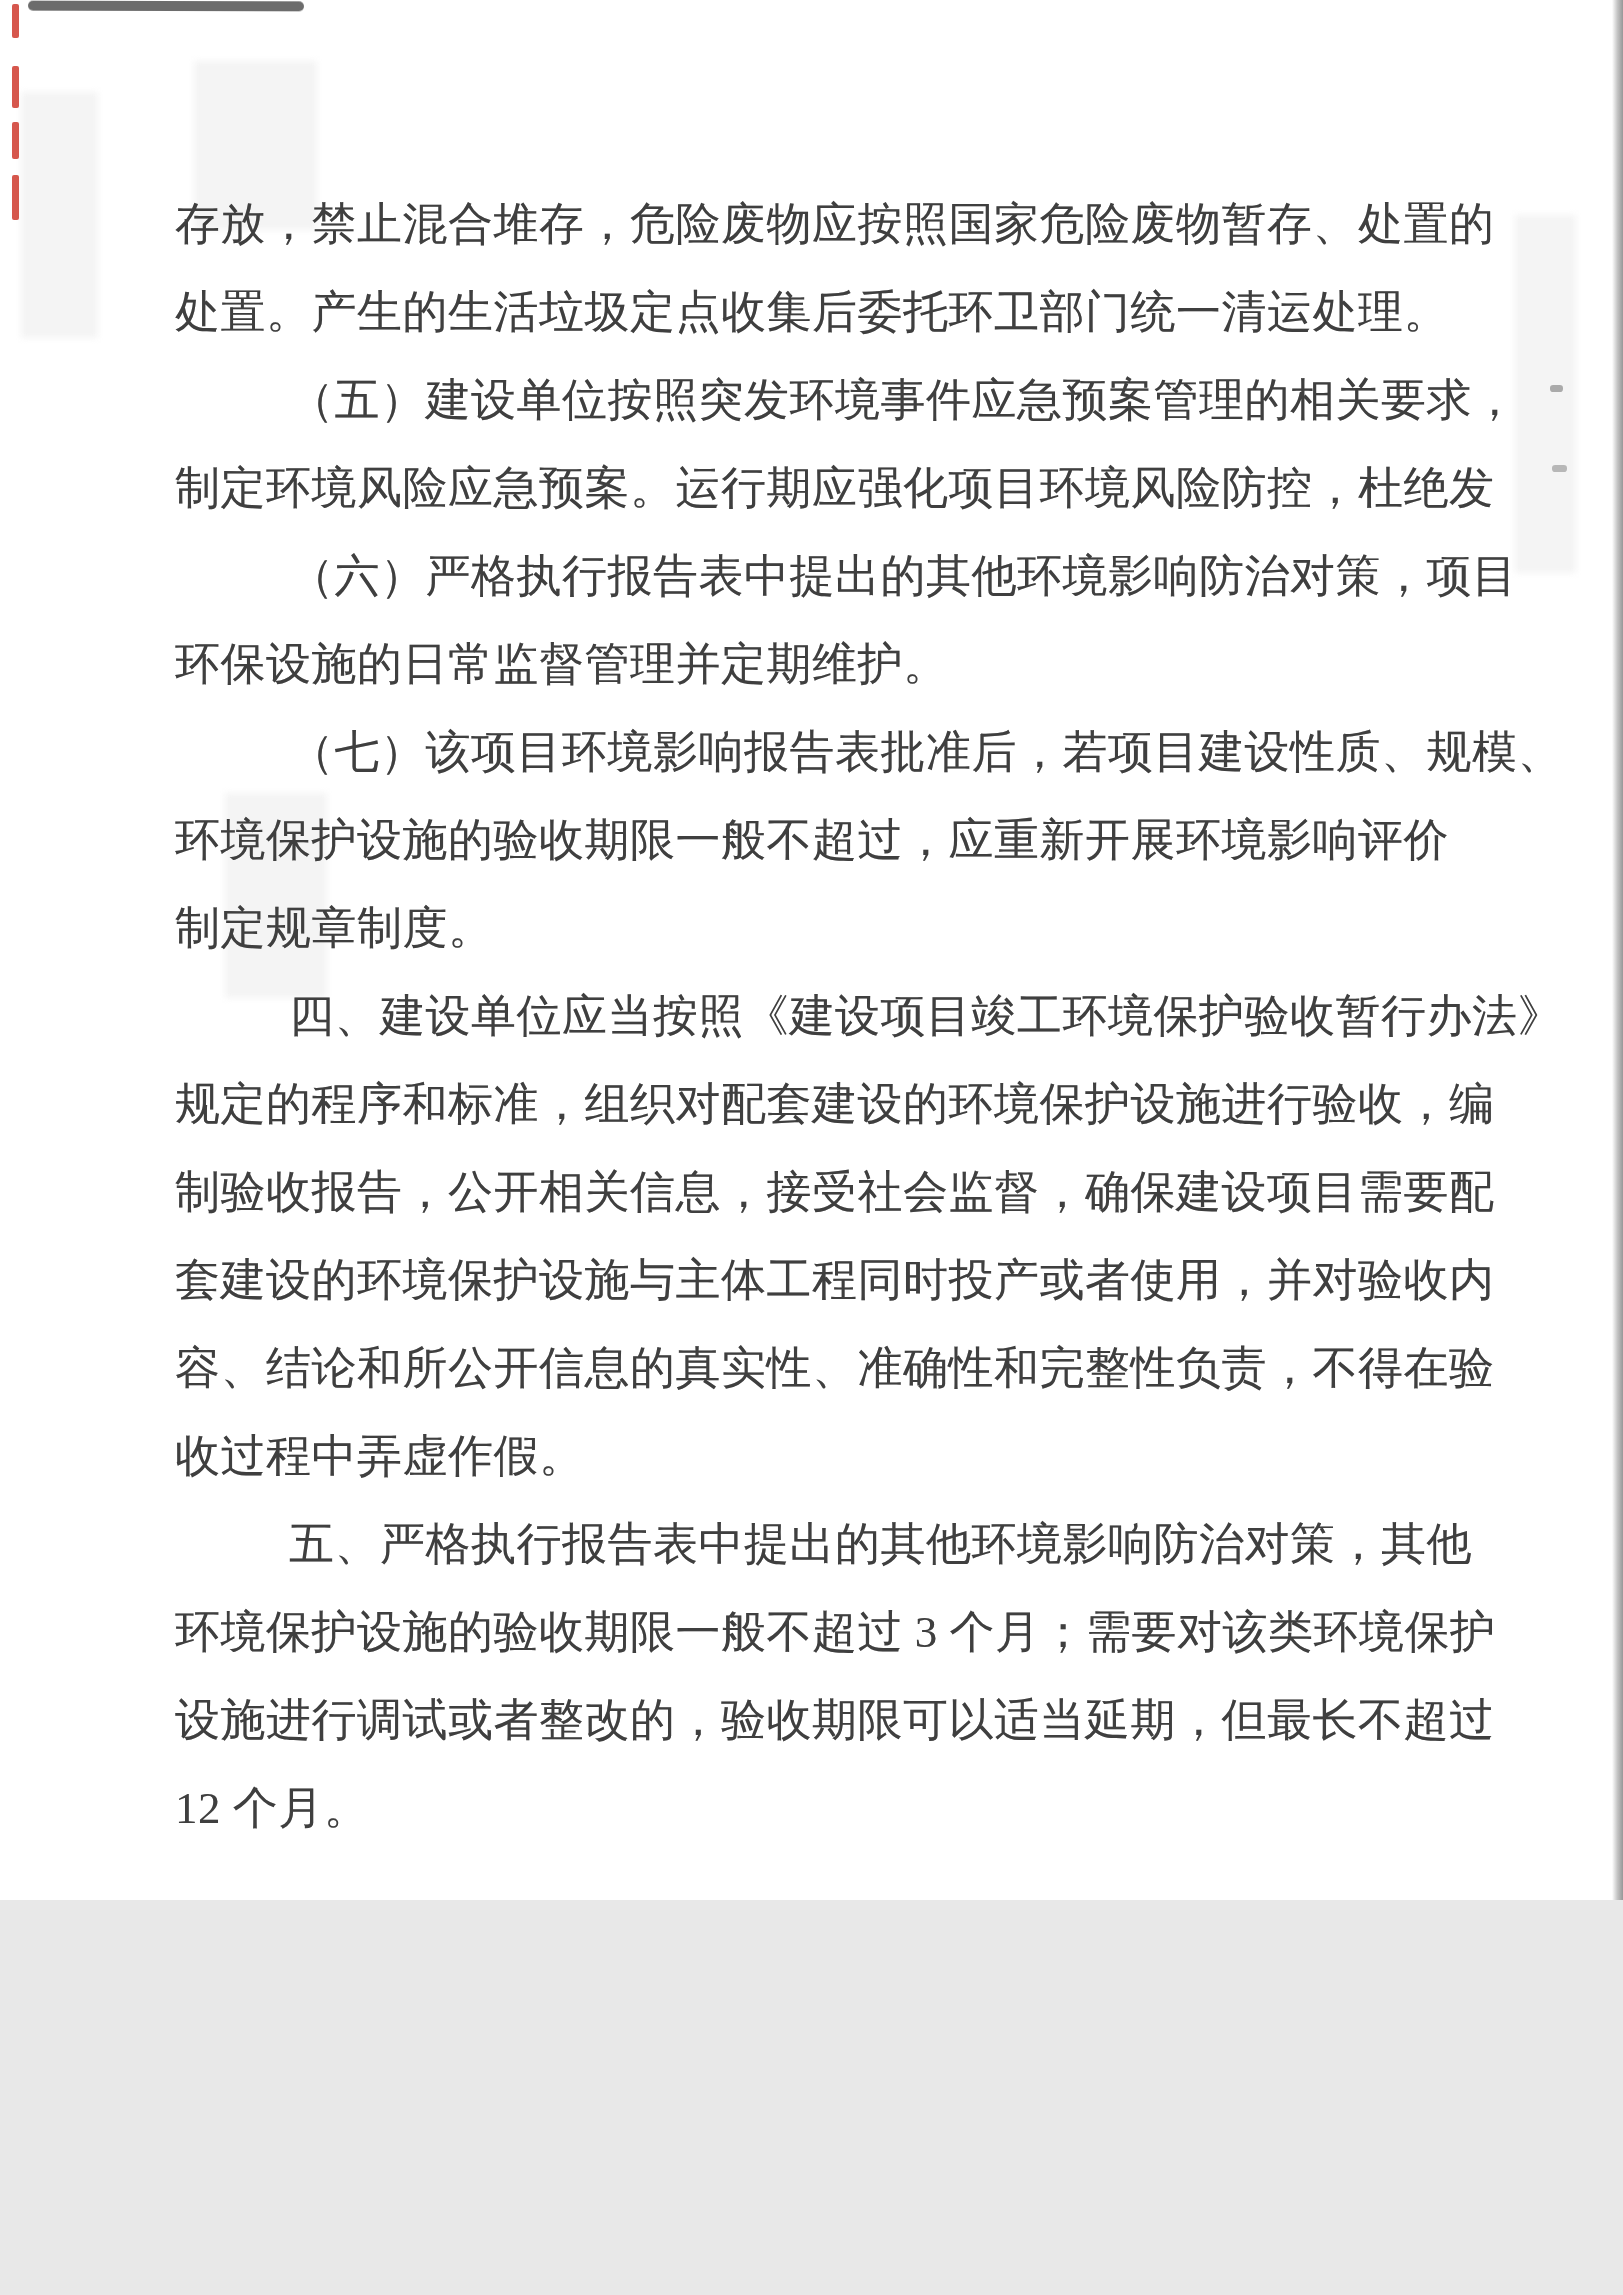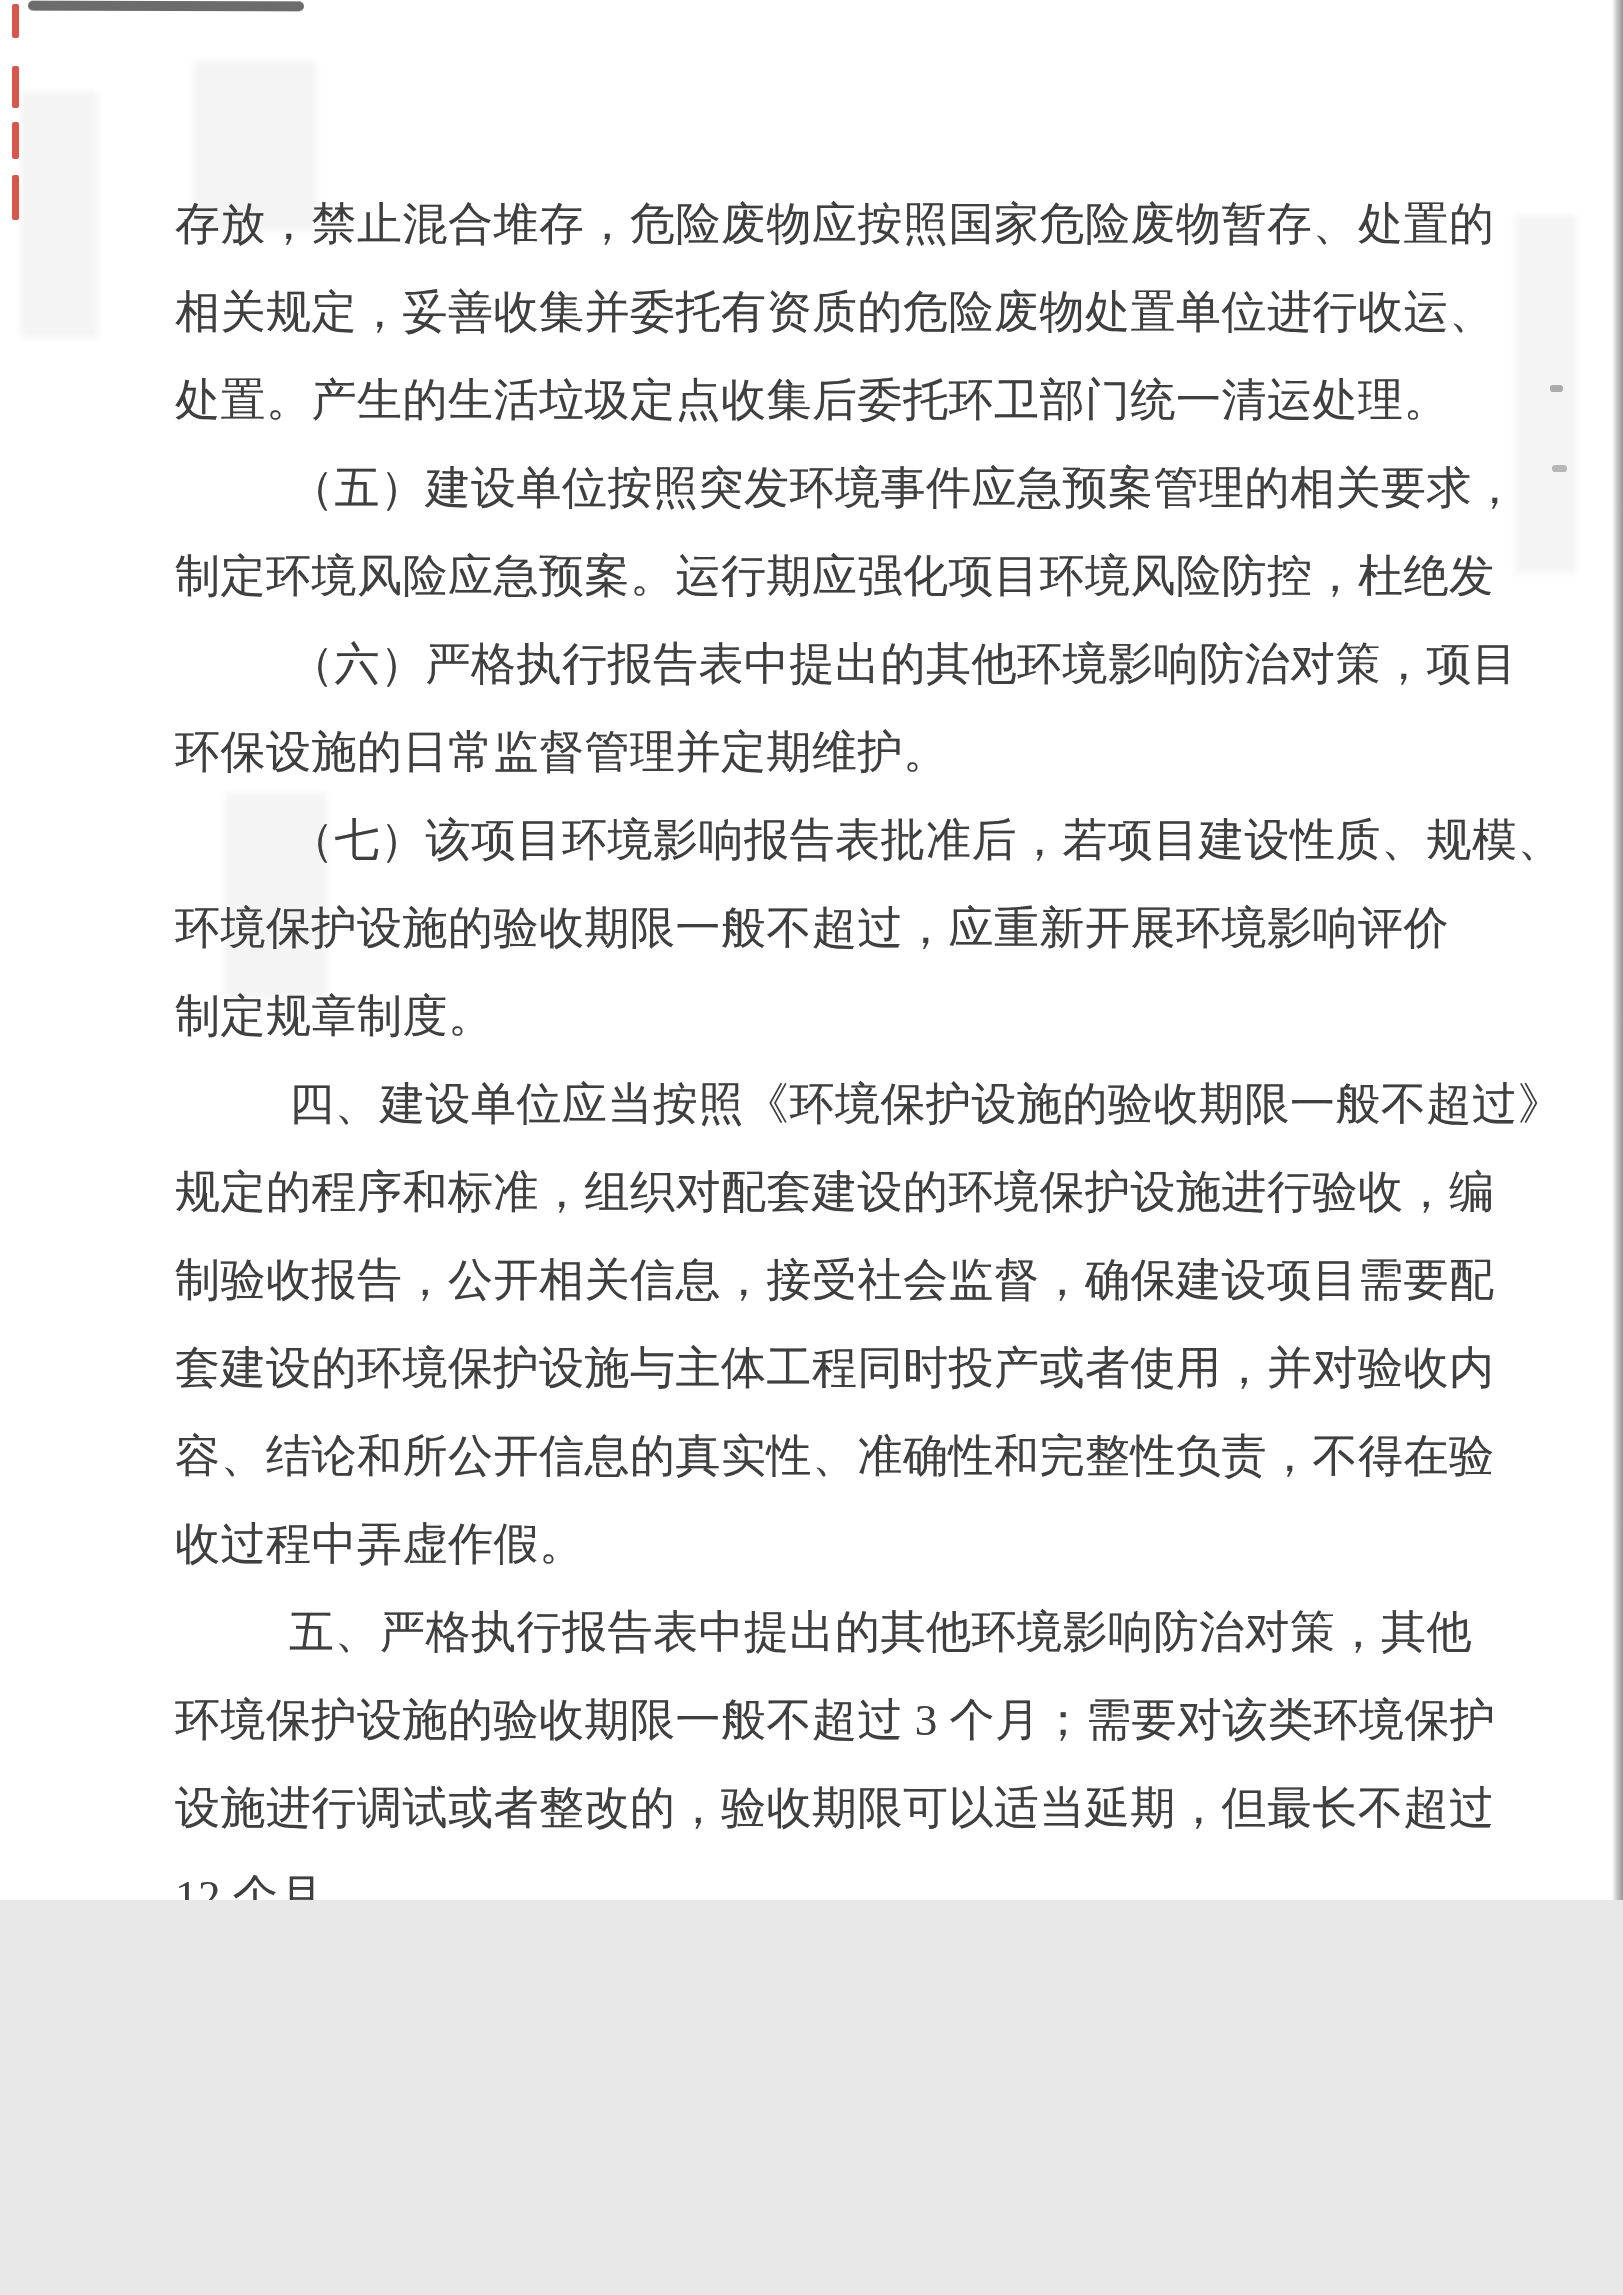--- a/index.html
+++ b/index.html
@@ -112,30 +112,29 @@
   <div class="red-mark m1" style="background: rgb(207, 58, 46);"></div>
   <div class="red-mark m2" style="background: rgb(207, 58, 46);"></div>
   <div class="red-mark m3" style="background: rgb(207, 58, 46);"></div>
   <div class="red-mark m4" style="background: rgb(207, 58, 46);"></div>
   <div class="right-edge-strip"></div>
   <div class="stray-mark s1" style="background: rgb(111, 111, 111);"></div>
   <div class="stray-mark s2" style="background: rgb(111, 111, 111);"></div>
 
   <main class="doc-text">
       <div class="text-line">存放，禁止混合堆存，危险废物应按照国家危险废物暂存、处置的</div>
-      <div class="text-line">相关规定，妥善收集并委托有资质的危险废物处置单位进行收运、</div>
       <div class="text-line">处置。产生的生活垃圾定点收集后委托环卫部门统一清运处理。</div>
       <div class="text-line indent">（五）建设单位按照突发环境事件应急预案管理的相关要求，</div>
       <div class="text-line">制定环境风险应急预案。运行期应强化项目环境风险防控，杜绝发</div>
       <div class="text-line indent">（六）严格执行报告表中提出的其他环境影响防治对策，项目</div>
       <div class="text-line">环保设施的日常监督管理并定期维护。</div>
       <div class="text-line indent">（七）该项目环境影响报告表批准后，若项目建设性质、规模、</div>
       <div class="text-line">环境保护设施的验收期限一般不超过，应重新开展环境影响评价</div>
       <div class="text-line">制定规章制度。</div>
-      <div class="text-line indent">四、建设单位应当按照《环境保护设施的验收期限一般不超过》</div>
+      <div class="text-line indent">四、建设单位应当按照《建设项目竣工环境保护验收暂行办法》</div>
       <div class="text-line">规定的程序和标准，组织对配套建设的环境保护设施进行验收，编</div>
       <div class="text-line">制验收报告，公开相关信息，接受社会监督，确保建设项目需要配</div>
       <div class="text-line">套建设的环境保护设施与主体工程同时投产或者使用，并对验收内</div>
       <div class="text-line">容、结论和所公开信息的真实性、准确性和完整性负责，不得在验</div>
       <div class="text-line">收过程中弄虚作假。</div>
       <div class="text-line indent">五、严格执行报告表中提出的其他环境影响防治对策，其他</div>
       <div class="text-line">环境保护设施的验收期限一般不超过 3 个月；需要对该类环境保护</div>
       <div class="text-line">设施进行调试或者整改的，验收期限可以适当延期，但最长不超过</div>
       <div class="text-line">12 个月。</div>
     </main>

